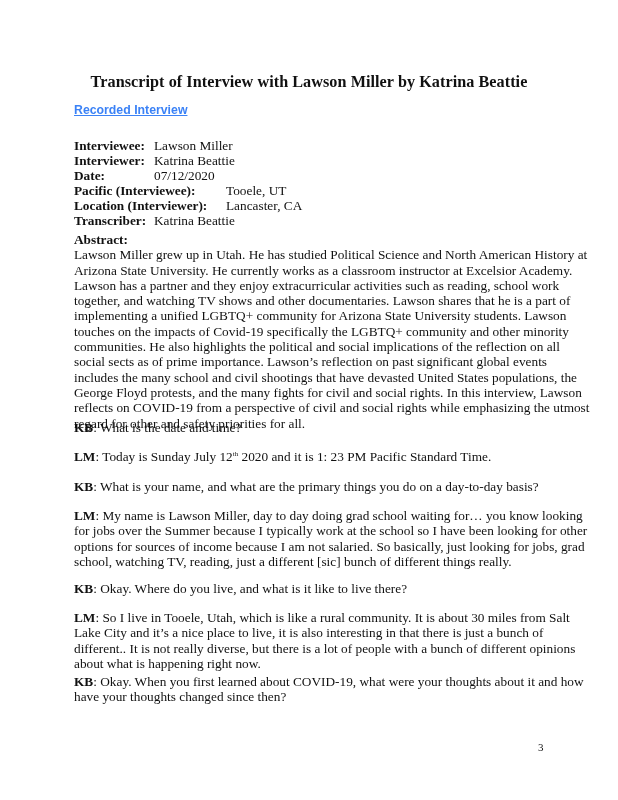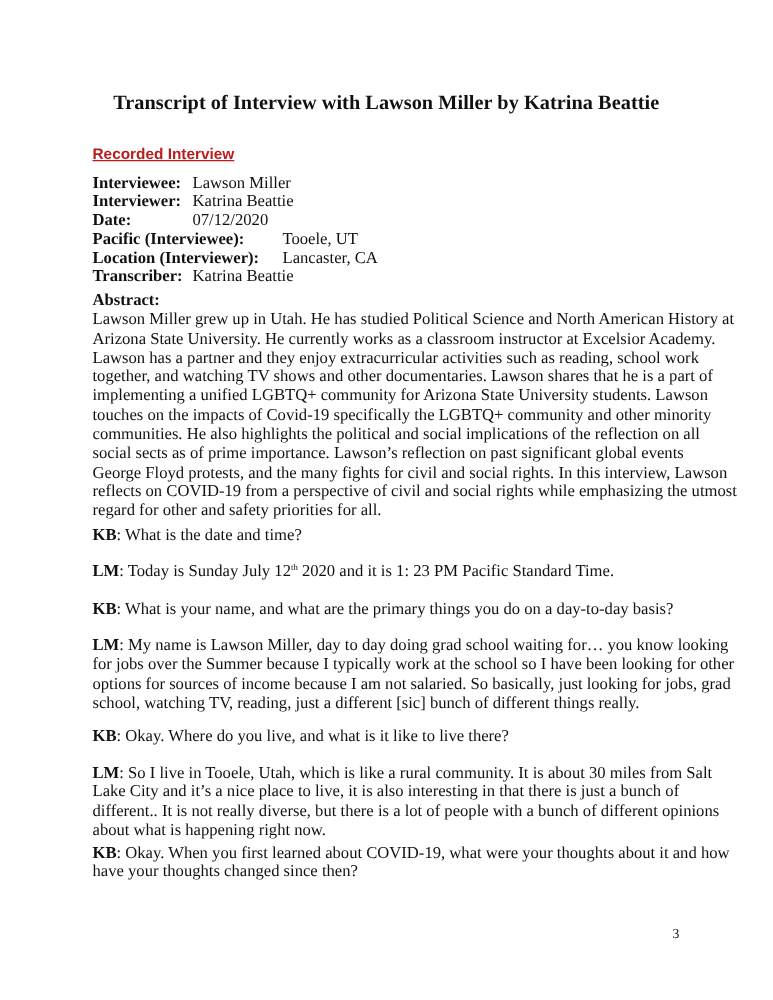--- a/index.html
+++ b/index.html
@@ -1,22 +1,22 @@
 <!DOCTYPE html>
 <html><head>
 <meta charset="utf-8">
 <style>
   html, body { margin: 0; padding: 0; background: #ffffff; }
   body { width: 618px; height: 800px; position: relative; overflow: hidden;
          font-family: "Liberation Serif", serif; color: #111; }
   .page { position: absolute; left: 0; top: 0; width: 588px; height: 800px; background: #fff; }
   .title { position: absolute; left: 0; width: 618px; top: 73px; text-align: center;
            font-weight: bold; font-size: 16.2px; letter-spacing: 0.05px; }
-  .rec-link { position: absolute; left: 74px; top: 116px; font-family: "Liberation Sans", sans-serif;
-              font-weight: bold; font-size: 12.3px; color: #b91c1c; text-decoration: underline; cursor: pointer; }
+  .rec-link { position: absolute; left: 74px; top: 103px; font-family: "Liberation Sans", sans-serif;
+              font-weight: bold; font-size: 12.3px; color: #3b82f6; text-decoration: underline; cursor: pointer; }
   .meta { position: absolute; left: 74px; top: 138px; font-size: 13.3px; line-height: 15px; }
   .meta-row { display: flex; white-space: nowrap; height: 15px; }
   .meta-label { font-weight: bold; } .w2 { width: 145px; }
   .abstract { position: absolute; left: 74px; top: 232px; width: 480px; font-size: 13.3px; line-height: 15.3px; }
   .abstract-head { font-weight: bold; }
   .abstract-body { text-align: left; }
   .ln { display: block; white-space: nowrap; }
   .qa { position: absolute; left: 74px; width: 480px; font-size: 13.3px; line-height: 15.3px; }
   .spk { font-weight: bold; }
   sup { font-size: 7px; vertical-align: 5px; line-height: 0; }
@@ -60,20 +60,21 @@
     <div class="abstract-head">Abstract:</div>
     <div class="abstract-body">
       <span class="ln">Lawson Miller grew up in Utah.  He has studied Political Science and North American History at</span>
       <span class="ln">Arizona State University.  He currently works as a classroom instructor at Excelsior Academy.</span>
       <span class="ln">Lawson has a partner and they enjoy extracurricular activities such as reading, school work</span>
       <span class="ln">together, and watching TV shows and other documentaries.  Lawson shares that he is a part of</span>
       <span class="ln">implementing a unified LGBTQ+ community for Arizona State University students.  Lawson</span>
       <span class="ln">touches on the impacts of Covid-19 specifically the LGBTQ+ community and other minority</span>
       <span class="ln">communities.  He also highlights the political and social implications of the reflection on all</span>
       <span class="ln">social sects as of prime importance.  Lawson’s reflection on past significant global events</span>
+      <span class="ln">includes the many school and civil shootings that have devasted United States populations, the</span>
       <span class="ln">George Floyd protests, and the many fights for civil and social rights.  In this interview, Lawson</span>
       <span class="ln">reflects on COVID-19 from a perspective of civil and social rights while emphasizing the utmost</span>
       <span class="ln">regard for other and safety priorities for all.</span>
     </div>
   </div>
 
   <div class="qa" style="top:420px">
     <span class="ln"><span class="spk">KB</span><span>: What is the date and time?</span></span>
   </div>
 

